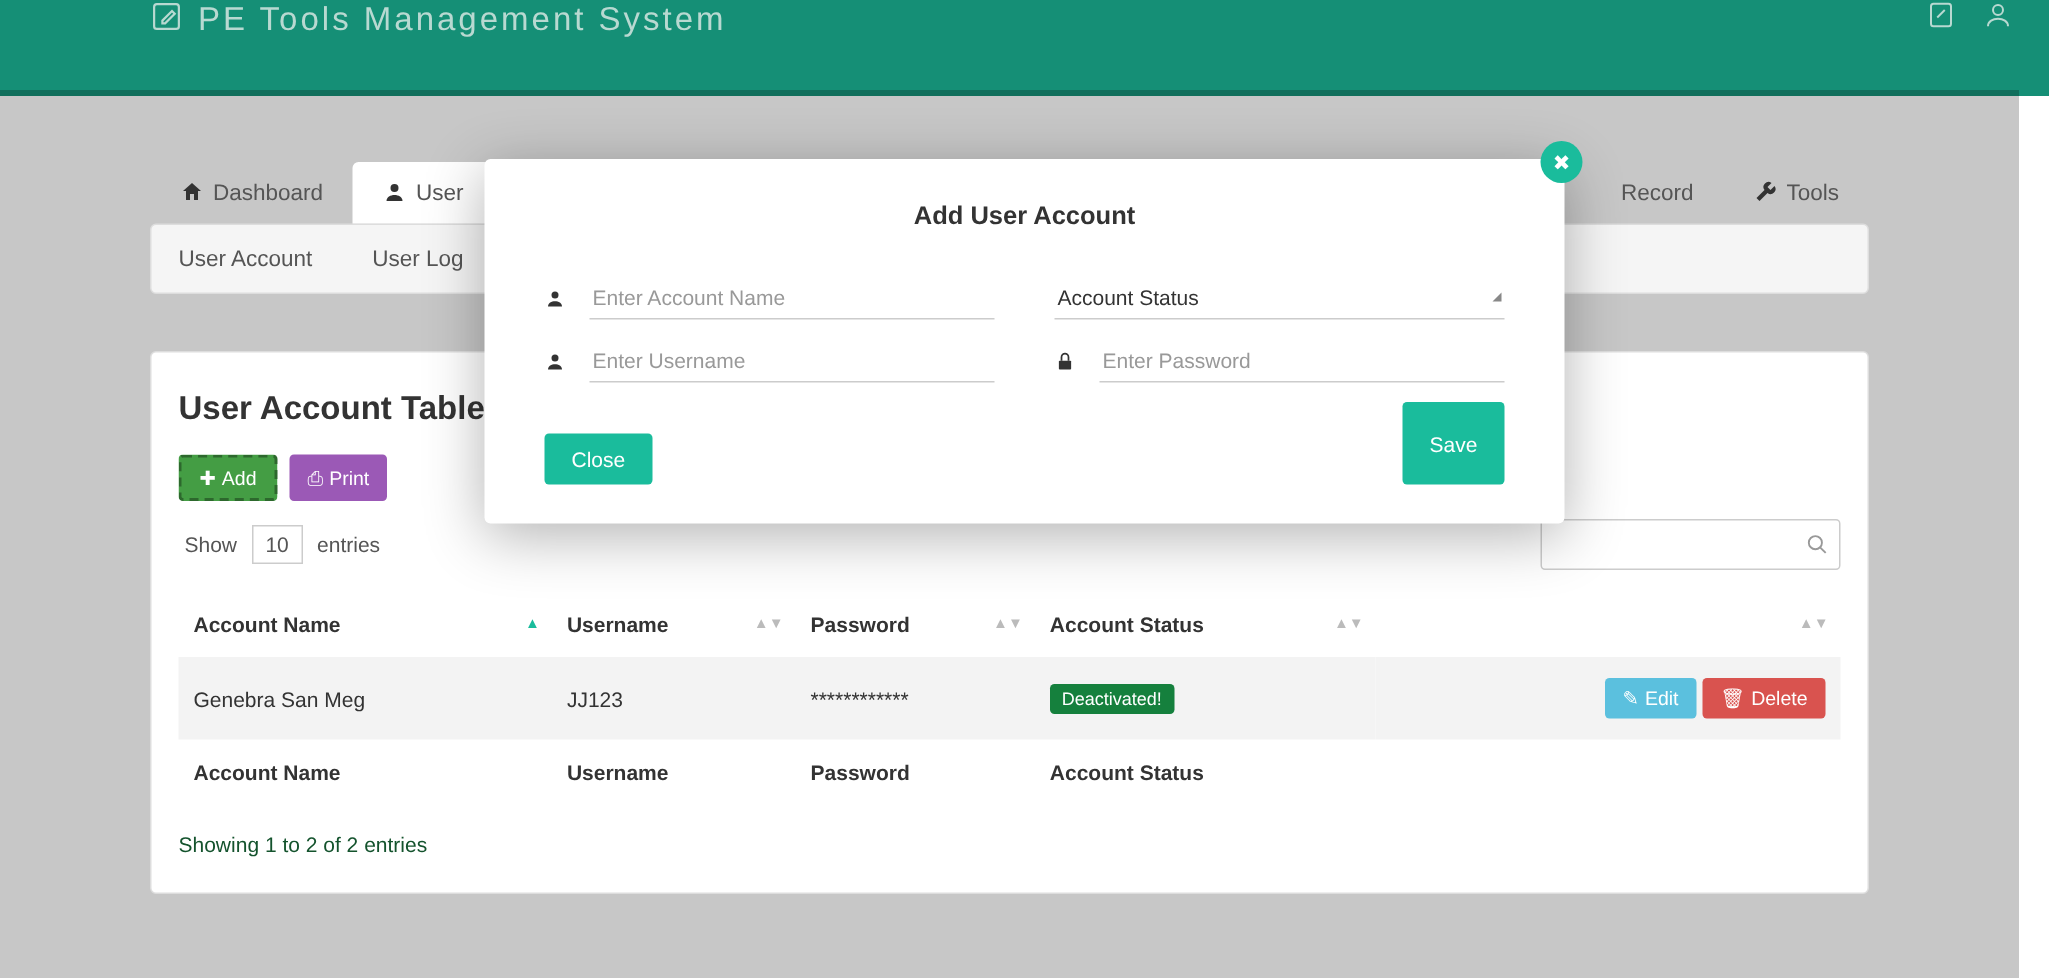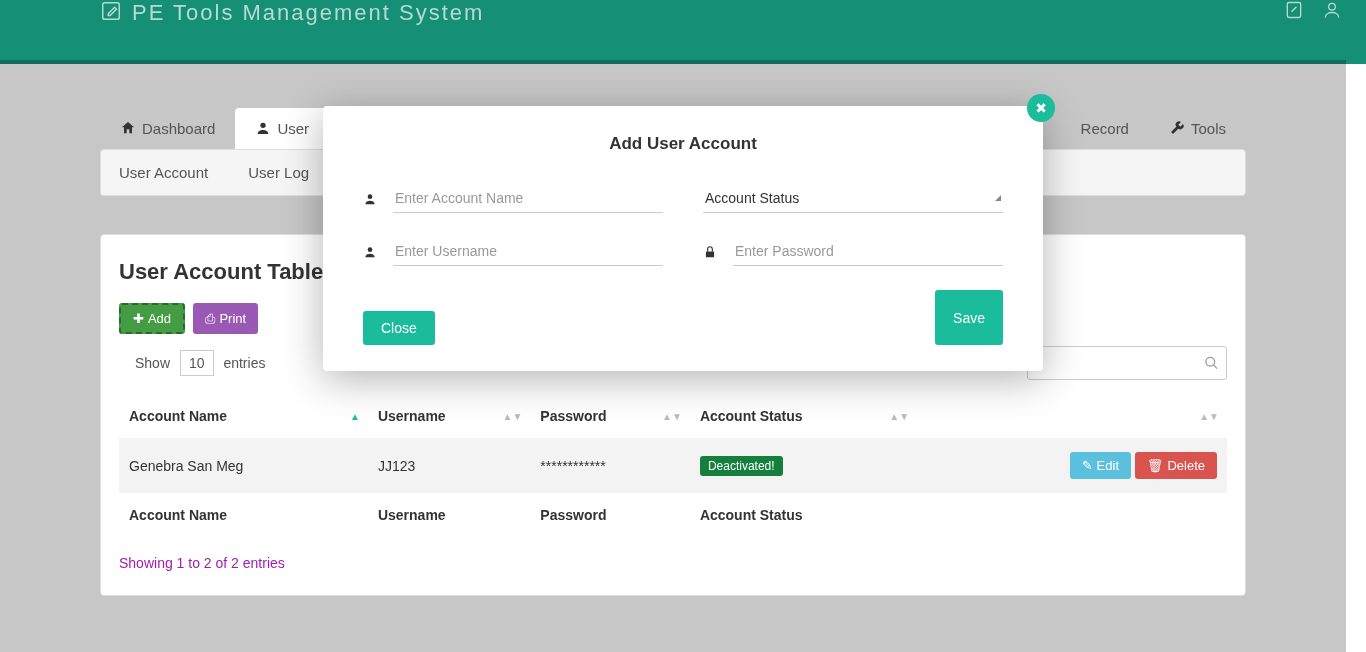--- a/index.html
+++ b/index.html
@@ -15,40 +15,40 @@
 .tab.active { background: #fff; border-top-left-radius: 4px; border-top-right-radius: 4px; }
 .subnav { background: #f5f5f5; border: 1px solid #ddd; border-radius: 4px; padding: 14px 18px; display: flex; gap: 40px; color: #555; font-size: 15px; }
 .card { background: #fff; border: 1px solid #ddd; border-radius: 4px; margin-top: 38px; padding: 24px 18px; }
 .card-title { font-size: 22px; font-weight: 700; margin-bottom: 18px; }
 .toolbar { display: flex; gap: 8px; margin-bottom: 12px; }
 .btn { padding: 6px 12px; border: none; border-radius: 3px; color: #fff; font-size: 13px; cursor: pointer; display: inline-flex; align-items: center; gap: 4px; }
 .btn-add { background: #449d44; border: 2px dashed #2d682d; }
 .btn-print { background: #9b59b6; }
 .btn-edit { background: #5bc0de; }
 .btn-delete { background: #d9534f; }
-.table-controls { display: flex; justify-content: space-between; align-items: center; font-size: 14px; color: #555; margin-bottom: 14px; margin-left: 16px; }
+.table-controls { display: flex; justify-content: space-between; align-items: center; font-size: 14px; color: #555; margin-bottom: 14px; margin-left: 4px; }
 .search-box { position: relative; }
 .search-input { width: 200px; padding: 8px 30px 8px 10px; border: 1px solid #ccc; border-radius: 3px; font-size: 14px; }
 .search-icon-pos { position: absolute; right: 8px; top: 50%; transform: translateY(-50%); color: #999; }
 .select-entries { border: 1px solid #ccc; padding: 4px 8px; margin: 0 6px; }
 table { width: 100%; border-collapse: collapse; }
 th, td { text-align: left; padding: 14px 10px; font-size: 14px; }
 th { font-weight: 700; color: #333; position: relative; }
 th .sort { position: absolute; right: 8px; top: 50%; transform: translateY(-50%); font-size: 10px; color: #bbb; }
 th.sorted-asc .sort { color: #1abc9c; }
 tbody tr:nth-child(odd) { background: #f3f3f3; }
 .badge { display: inline-block; padding: 3px 8px; border-radius: 3px; color: #fff; font-size: 12px; }
 .badge-deact { background: #15803d; }
 .badge-act { background: #337ab7; }
 .actions-cell { text-align: right; }
-.showing { margin-top: 18px; color: #a21caf; }
+.showing { margin-top: 18px; color: #14532d; }
 .modal { position: absolute; top: 106px; left: 50%; transform: translateX(-50%); width: 720px; background: #fff; border-radius: 4px; box-shadow: 0 8px 40px rgba(0,0,0,0.3); padding: 28px 40px 26px; z-index: 10; }
 .modal-close { position: absolute; top: -12px; right: -12px; width: 28px; height: 28px; border-radius: 50%; background: #1abc9c; color: #fff; display: flex; align-items: center; justify-content: center; font-size: 14px; cursor: pointer; }
 .modal-title { text-align: center; font-weight: 700; font-size: 17px; margin-bottom: 30px; }
-.modal-row { display: flex; gap: 40px; margin-bottom: 24px; }
+.modal-row { display: flex; gap: 40px; margin-bottom: 13px; }
 .modal-field { flex: 1; display: flex; align-items: center; gap: 14px; }
 .field-icon { color: #555; width: 16px; }
 .m-input { flex: 1; border: none; border-bottom: 1px solid #ccc; padding: 6px 2px; font-size: 14px; outline: none; color: #333; }
 .m-input::placeholder { color: #999; }
 .m-select { flex: 1; display: flex; justify-content: space-between; align-items: center; border-bottom: 1px solid #ccc; padding: 6px 2px; font-size: 14px; color: #333; cursor: pointer; }
 .m-select .caret { width: 0; height: 0; border-left: 6px solid transparent; border-bottom: 6px solid #888; }
 .modal-footer { display: flex; justify-content: space-between; margin-top: 10px; }
 .btn-close { background: #1abc9c; padding: 9px 18px; font-size: 14px; margin-top: 21px; }
 .btn-save { background: #1abc9c; padding: 9px 18px; font-size: 14px; }
 svg { display: block; }

